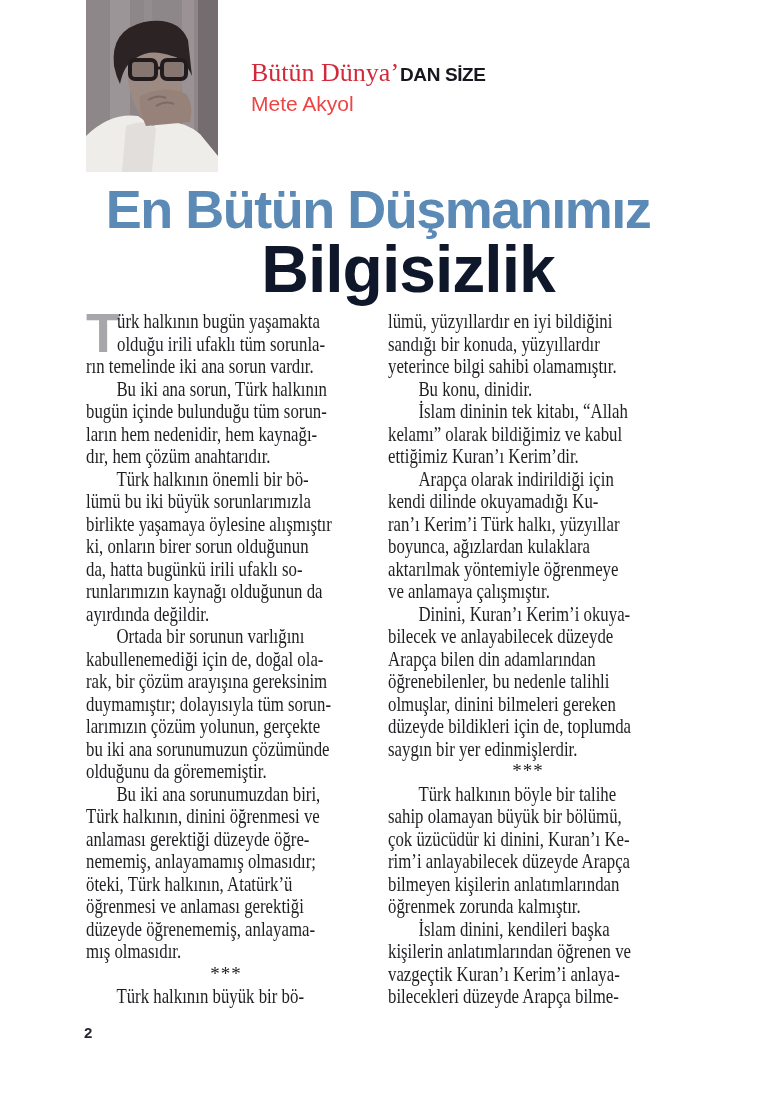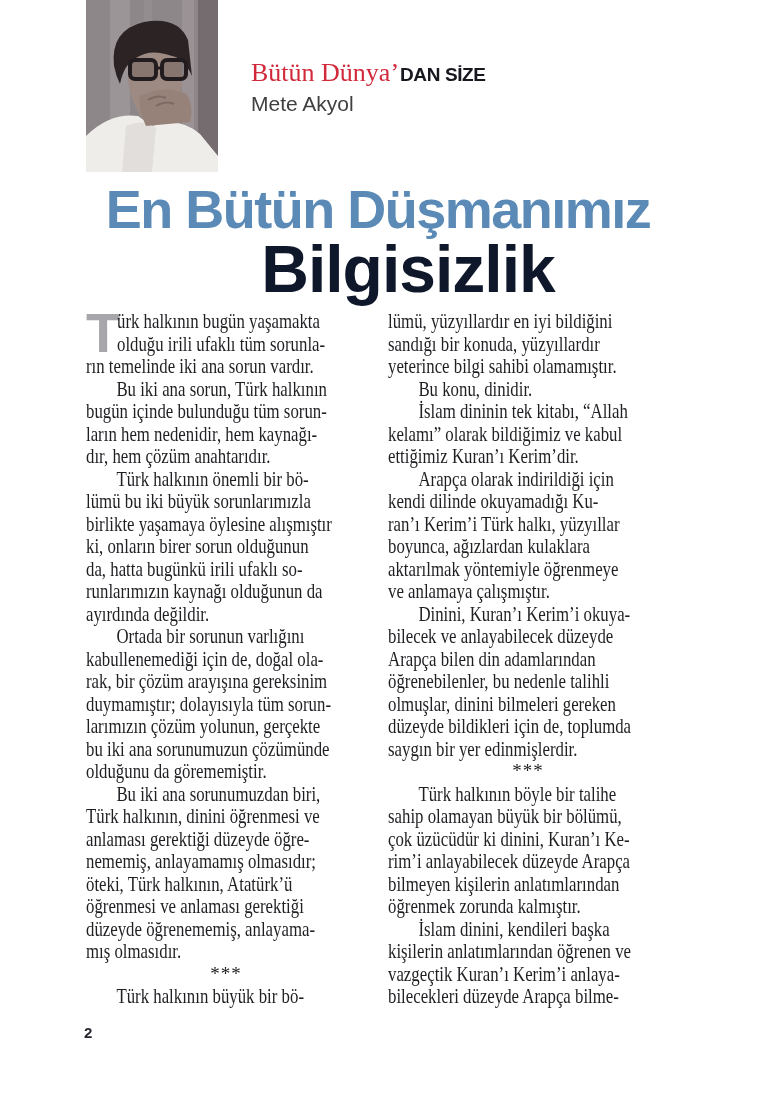--- a/index.html
+++ b/index.html
@@ -9,21 +9,21 @@
   
   .photo{position:absolute;left:86px;top:0;width:132px;height:172px;overflow:hidden;}
   .photo svg{display:block;}
 
   
   .masthead{position:absolute;left:227px;top:60px;margin-left:24px;}
   .brandline{white-space:nowrap;line-height:26px;}
   .brand{font-family:"Liberation Serif",serif;font-size:26px;}
   .suffix{font-family:"Liberation Sans",sans-serif;font-weight:700;font-size:19px;
           letter-spacing:-0.4px;color:#17171f;margin-left:1px;}
-  .author{font-family:"Liberation Sans",sans-serif;font-size:21px;color:#404040;
+  .author{font-family:"Liberation Sans",sans-serif;font-size:21px;color:#ef4444;
           margin-top:3px;line-height:24px;}
 
   
   .title{position:absolute;left:0;top:180px;width:756px;margin:0;text-align:center;
          font-family:"Liberation Sans",sans-serif;font-weight:700;font-size:54px;
          letter-spacing:-1.5px;line-height:58px;}
   .subtitle{position:absolute;left:0;top:234px;width:760px;margin:0;text-align:center;
          font-family:"Liberation Sans",sans-serif;font-weight:700;font-size:66px;
          letter-spacing:-1px;line-height:70px;}
 

